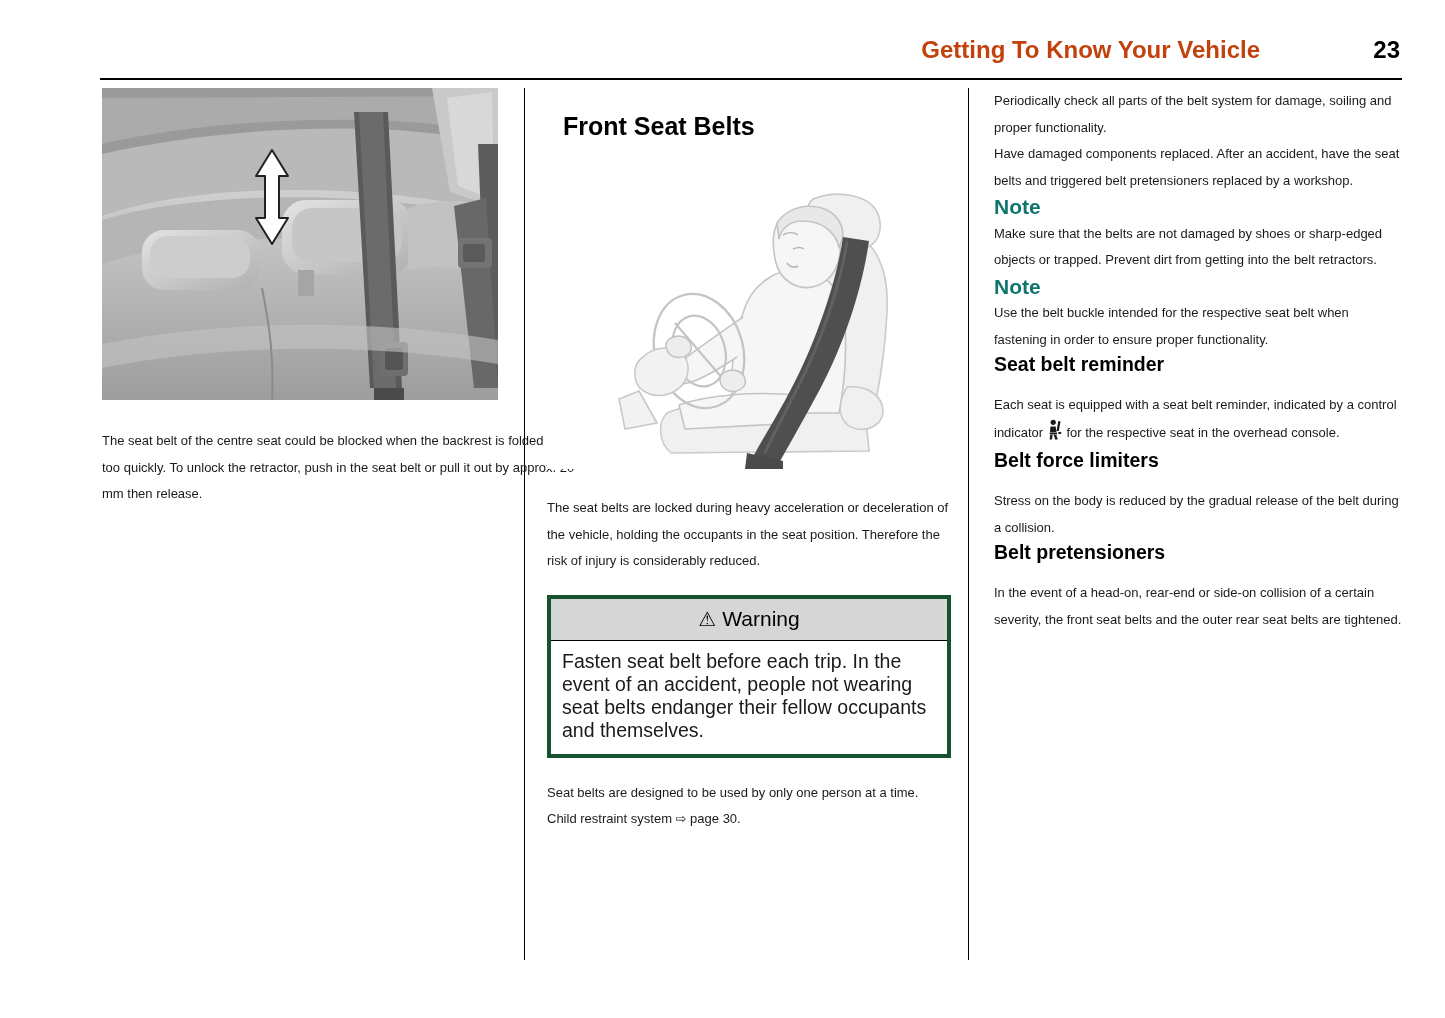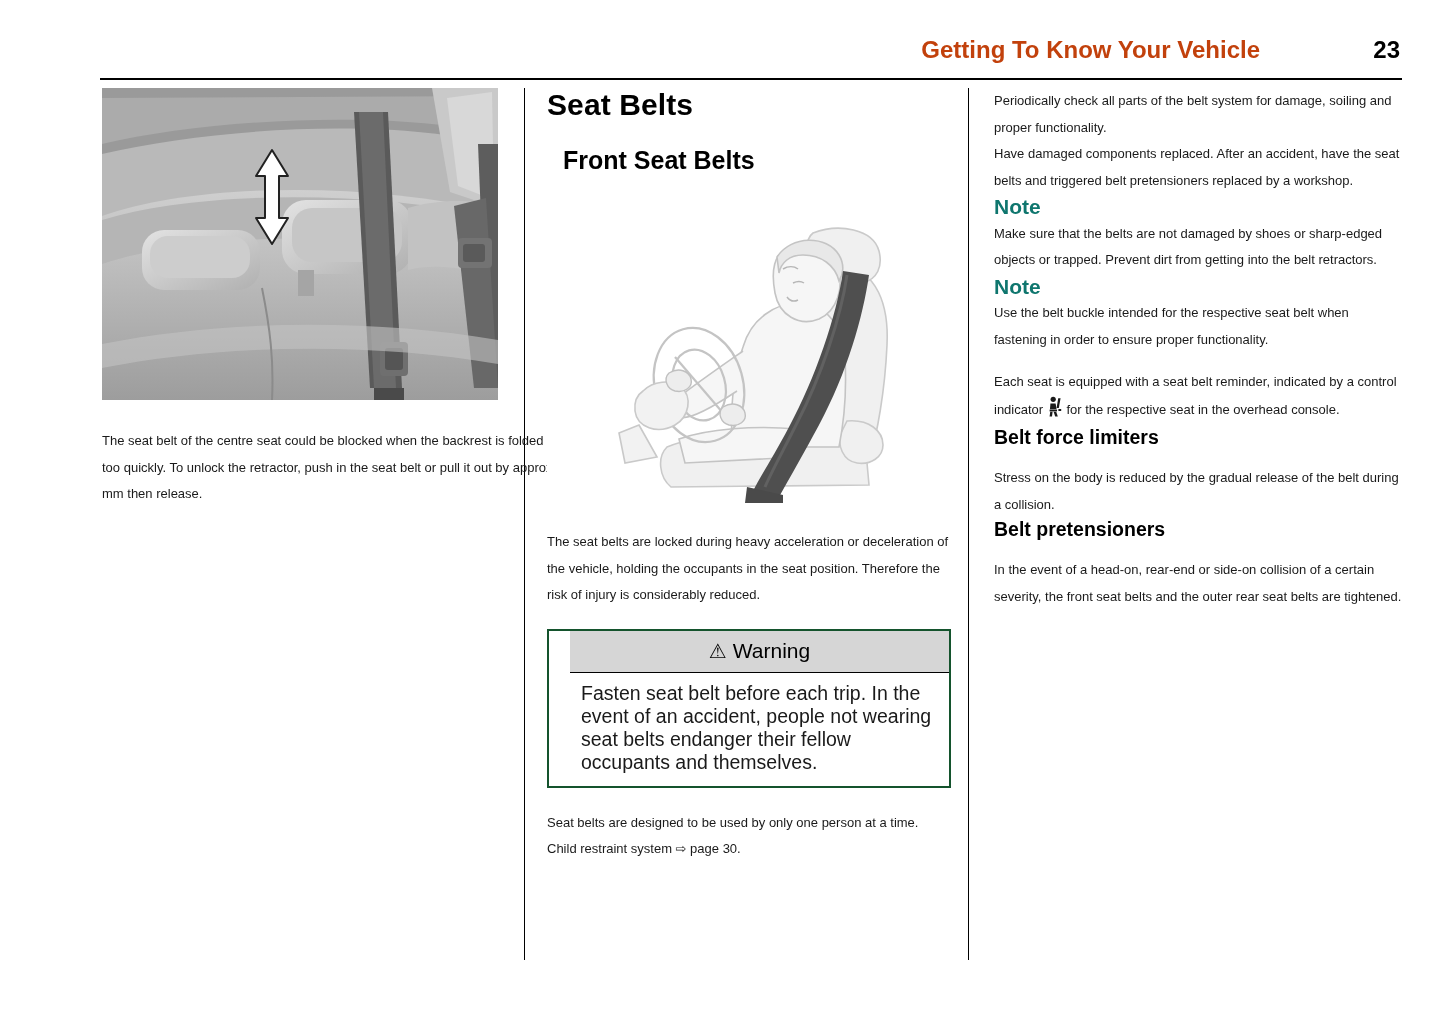--- a/index.html
+++ b/index.html
@@ -109,23 +109,22 @@
   .note-label {
     font-size: 21px;
     font-weight: bold;
     color: #0f766e;
     line-height: 26.5px;
   }
 
   
   .warning-box {
     margin-top: 20px;
-    border: 2px solid #14532d;
+    border: 4px solid #14532d;
     width: 404px;
-    padding-left: 21px;
   }
   .warning-head {
     background: #d6d6d6;
     border-bottom: 1px solid #000;
     text-align: center;
     padding: 8px 0 9px 0;
     font-size: 21px;
     color: #000;
   }
   .warning-head .wtri { font-size: 20px; margin-right: 6px; }
@@ -236,21 +235,20 @@
           <path d="M170 62 L186 88 L177 88 L177 130 L186 130 L170 156 L154 130 L163 130 L163 88 L154 88 Z" fill="#ffffff" stroke="#222222" stroke-width="2" stroke-linejoin="round"></path>
         </g>
       </svg>
     </div>
 
     <p class="txt">The seat belt of the centre seat could be blocked when the backrest is folded up too quickly. To unlock the retractor, push in the seat belt or pull it out by approx. 20 mm then release.</p>
   </div>
 
   <div class="col col-2">
 
-    <h1 class="sec-title">Seat Belts</h1>
     <h2 class="sub-title">Front Seat Belts</h2>
 
     <div class="fig fig-2">
       <svg width="392" height="308" viewBox="0 0 392 308" xmlns="http://www.w3.org/2000/svg">
         <rect x="0" y="0" width="392" height="308" fill="#ffffff"></rect>
         <g fill="#f0f0f0" stroke="#cacaca" stroke-width="1.6">
 
           <path d="M296 70 C330 76 342 110 340 150 C338 196 330 240 322 266 L248 266 C250 210 250 150 252 108 C254 84 268 66 296 70 Z"></path>
 
           <path d="M266 38 C292 28 326 34 332 56 C336 72 330 84 316 88 C296 94 272 88 264 74 C258 62 258 44 266 38 Z"></path>
@@ -319,20 +317,21 @@
 
     <p class="txt">Periodically check all parts of the belt system for damage, soiling and proper functionality.</p>
     <p class="txt">Have damaged components replaced. After an accident, have the seat belts and triggered belt pretensioners replaced by a workshop.</p>
 
     <div class="note-label">Note</div>
     <p class="txt">Make sure that the belts are not damaged by shoes or sharp-edged objects or trapped. Prevent dirt from getting into the belt retractors.</p>
 
     <div class="note-label">Note</div>
     <p class="txt">Use the belt buckle intended for the respective seat belt when fastening in order to ensure proper functionality.</p>
 
+    <h3 class="mini-title gap-m">Seat belt reminder</h3>
     <p class="txt gap-s"><span>Each seat is equipped with a seat belt reminder, indicated by a control indicator</span>
       <span class="belt-icon">
         <svg width="16" height="21" viewBox="0 0 16 21" xmlns="http://www.w3.org/2000/svg">
           <circle cx="6.2" cy="3.3" r="2.6" fill="#1a1a1a"></circle>
           <path d="M3.4 7.4 L8.6 7.4 L9.6 13.2 L3.0 13.2 Z" fill="#1a1a1a"></path>
           <path d="M2.6 13.6 L10.0 13.6 L10.0 15.4 L2.6 15.4 Z" fill="#1a1a1a"></path>
           <path d="M3.2 15.8 L5.6 15.8 L5.0 20.6 L2.6 20.6 Z" fill="#1a1a1a"></path>
           <path d="M6.6 15.8 L9.2 15.8 L10.8 20.6 L8.2 20.6 Z" fill="#1a1a1a"></path>
           <path d="M11.2 2.2 L13.6 2.2 L11.8 12.0 L9.6 12.0 Z" fill="#1a1a1a"></path>
           <path d="M11.4 13.0 L14.2 13.0 L14.2 15.0 L11.4 15.0 Z" fill="#1a1a1a"></path>

